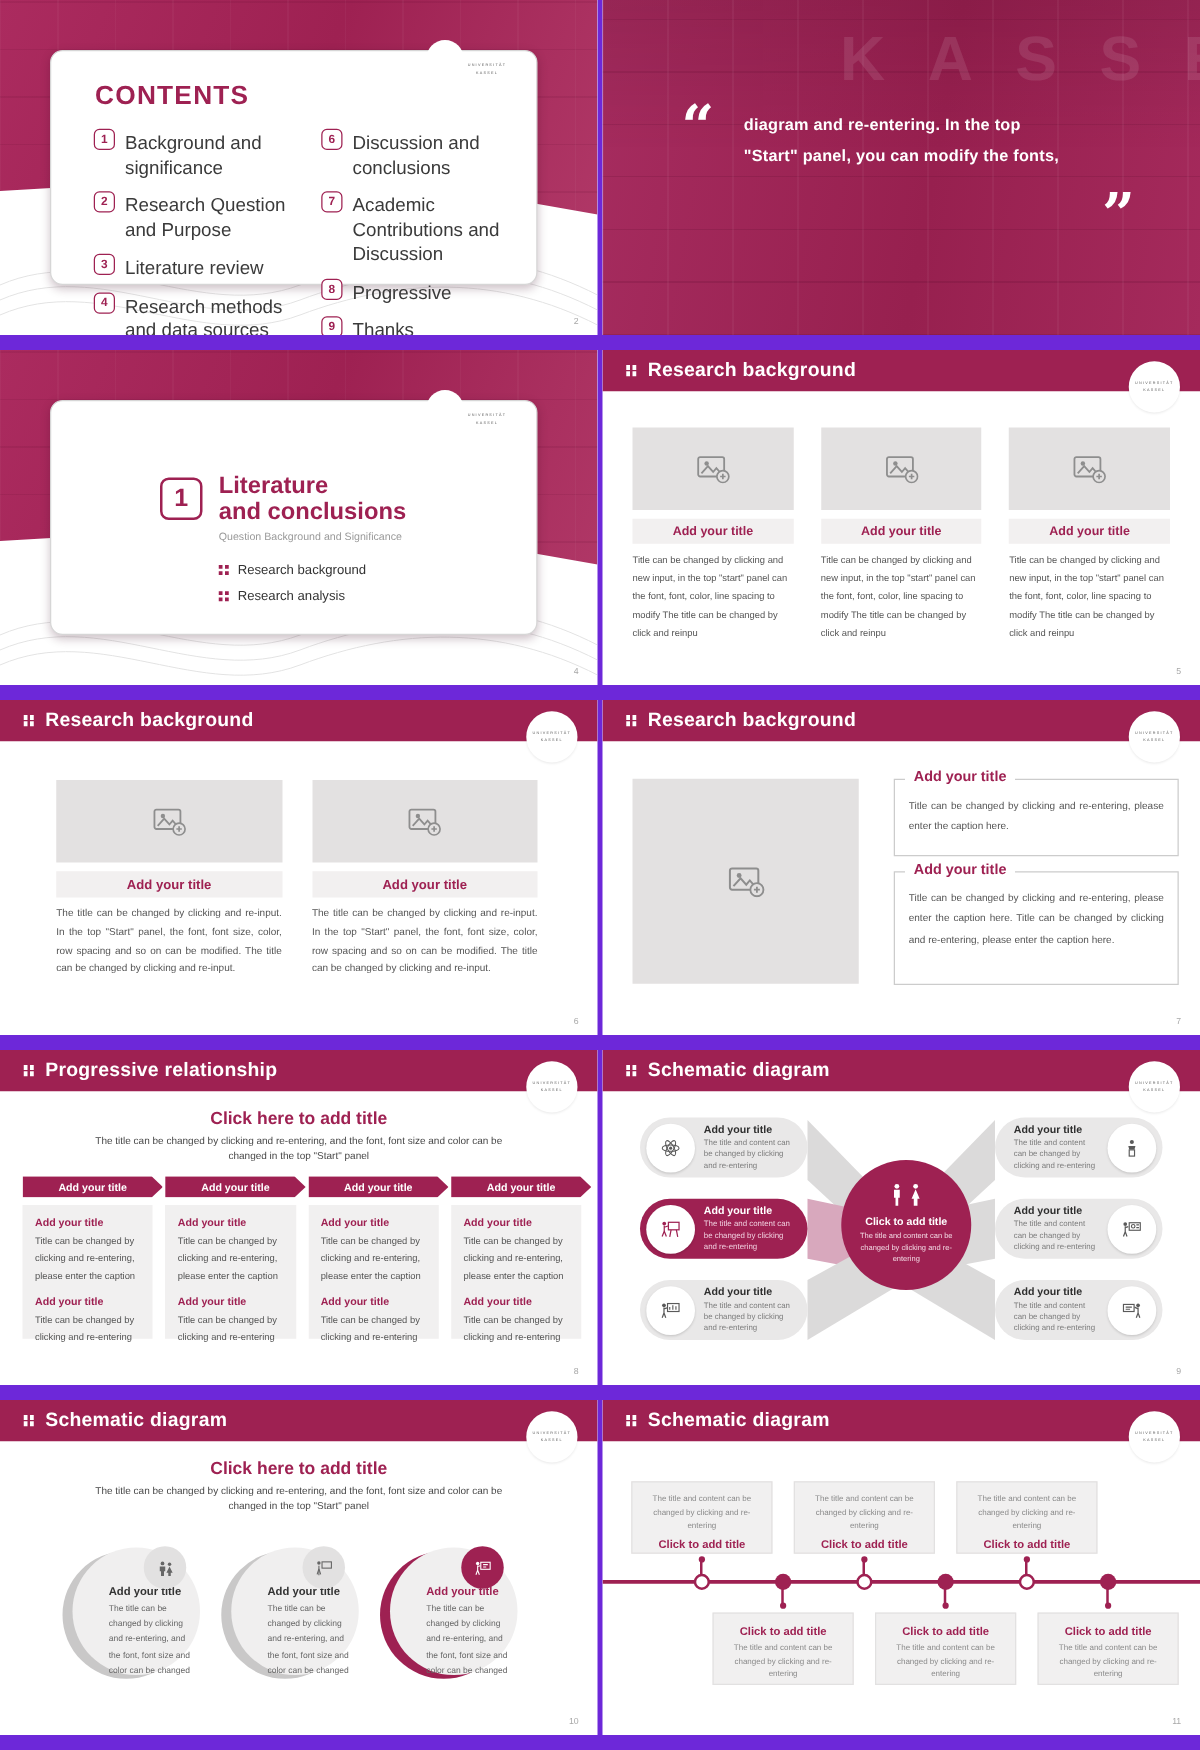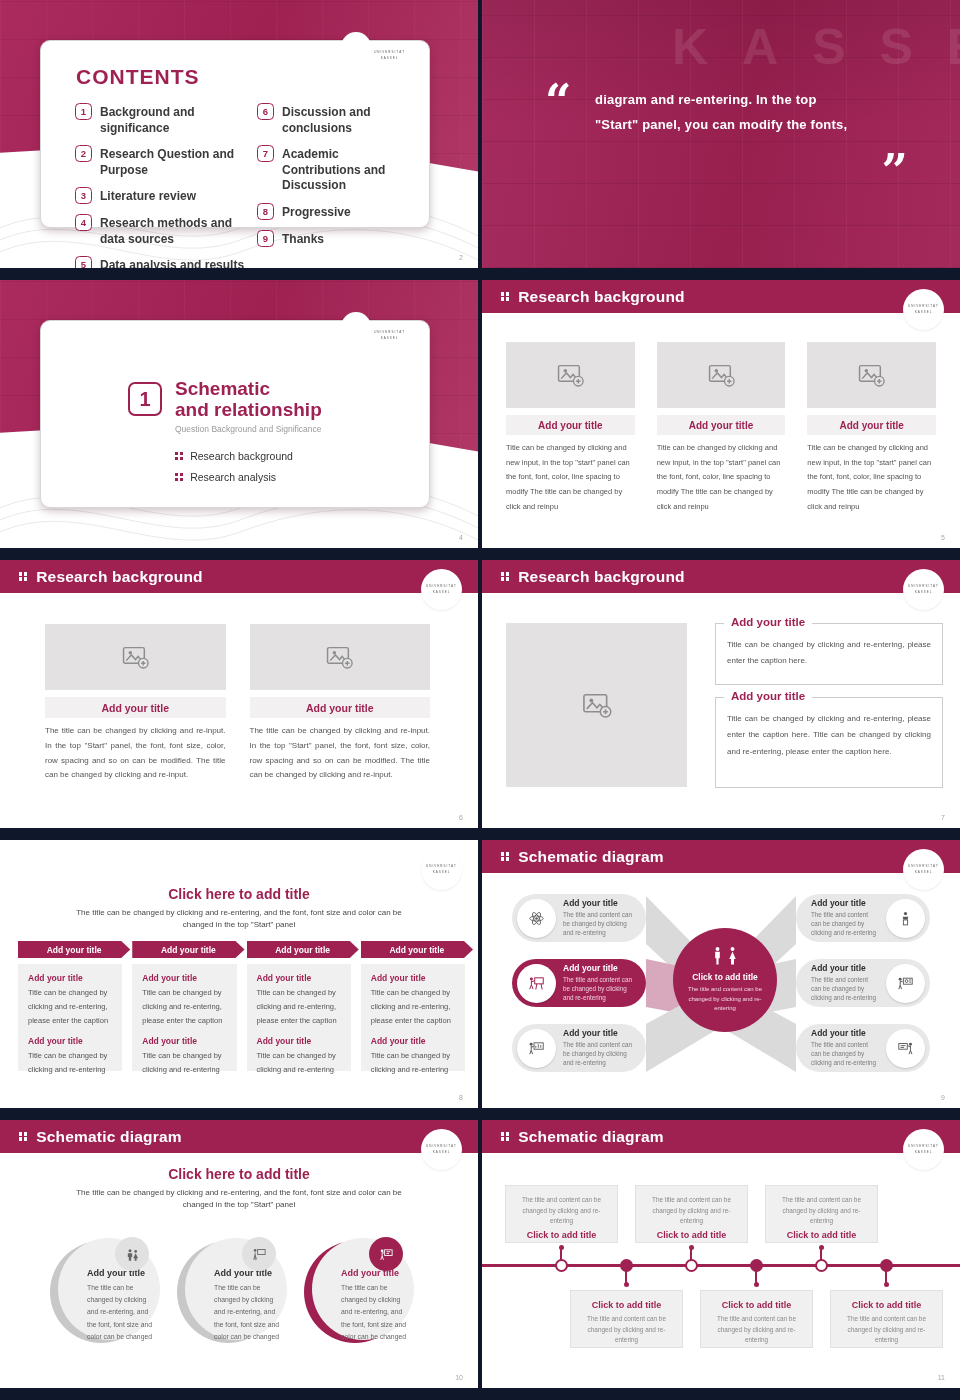--- a/index.html
+++ b/index.html
@@ -4,21 +4,21 @@
 <style>
   :root{
     --ac:#9e2152;
     --ac-dark:#8a1b46;
     --gray-box:#f1f0f0;
     --ph:#e3e1e1;
     --txt:#555;
   }
   *{box-sizing:border-box;margin:0;padding:0}
   body{margin:0;background:#e9e9e9;font-family:"Liberation Sans",sans-serif;-webkit-font-smoothing:antialiased}
-  .board{width:960px;height:1400px;display:grid;grid-template-columns:478px 478px;grid-auto-rows:268px;column-gap:4px;row-gap:12px;background:#0f172a;padding-bottom:4px}
+  .board{width:960px;height:1400px;display:grid;grid-template-columns:478px 478px;grid-auto-rows:268px;column-gap:4px;row-gap:12px;background:#6d28d9;padding-bottom:4px}
   .slide{position:relative;background:#fff;overflow:hidden}
 
   
   .hbar{position:absolute;top:0;left:0;right:0;height:33px;background:var(--ac);display:flex;align-items:center;gap:9px;padding-left:19px;color:#fff;z-index:3}
   .htitle{font-size:15.5px;font-weight:bold;letter-spacing:.2px}
   .dots{display:grid;grid-template-columns:3.2px 3.2px;gap:1.8px}
   .dots i{width:3.2px;height:3.2px;background:#fff;display:block}
   .dots.mar i{background:var(--ac)}
   .logo-circ{position:absolute;top:9px;right:16px;width:41px;height:41px;border-radius:50%;background:#fff;z-index:4;display:flex;flex-direction:column;align-items:center;justify-content:center;color:#5a5a5a;font-size:3px;letter-spacing:1px;line-height:1.9;box-shadow:0 1px 2px rgba(0,0,0,.08)}
   .pagenum{position:absolute;right:15px;bottom:7px;font-size:7px;color:#a8a8a8;z-index:5}
@@ -33,21 +33,21 @@
   .bump{position:absolute;top:-9px;right:58px;width:30px;height:30px;border-radius:50%;background:#fff}
   .logo-card{position:absolute;top:9px;right:24px;display:flex;flex-direction:column;align-items:center;color:#5a5a5a;font-size:3px;letter-spacing:1px;line-height:1.9}
 
   
   .c-title{position:absolute;left:35px;top:24px;font-size:21px;font-weight:bold;color:var(--ac);letter-spacing:1px}
   .ccol{position:absolute;display:flex;flex-direction:column;gap:9px}
   .ccol1{left:34px;top:62px;width:178px}
   .ccol2{left:216px;top:62px;width:158px}
   .citem{display:flex;gap:8px;align-items:flex-start}
   .numbox{width:17px;height:17px;border:1.6px solid var(--ac);border-radius:4.5px;color:var(--ac);font-weight:bold;font-size:9.5px;display:flex;align-items:center;justify-content:center;flex:none;background:#fff}
-  .ilabel{font-size:12px;font-weight:bold;color:#3a3a3a;line-height:1.3;padding-top:2px}
+  .ilabel{font-size:15px;font-weight:normal;color:#3a3a3a;line-height:1.3;padding-top:2px}
 
   
   .sec{position:absolute;left:87px;top:58px}
   .sec-top{display:flex;gap:13px}
   .secnum{width:34px;height:34px;border:2px solid var(--ac);border-radius:7px;color:var(--ac);font-size:20px;font-weight:bold;display:flex;align-items:center;justify-content:center;margin-top:3px}
   .sect h2{font-size:19px;line-height:1.08;color:var(--ac);font-weight:bold}
   .sect .ssub{font-size:8.5px;color:#9a9a9a;margin-top:4px}
   .sec-bullets{margin-left:47px;margin-top:16px;display:flex;flex-direction:column;gap:9px}
   .sbullet{display:flex;align-items:center;gap:7px;font-size:10.5px;color:#333}
 
@@ -226,21 +226,21 @@
     <div class="card">
       <div class="bump"></div>
       <div class="logo-card">
         <span>UNIVERSITÄT</span>
         <span>KASSEL</span>
       </div>
       <div class="sec">
         <div class="sec-top">
           <div class="secnum">1</div>
           <div class="sect">
-            <h2><span>Schematic</span><br><span>and relationship</span></h2>
+            <h2><span>Literature</span><br><span>and conclusions</span></h2>
             <div class="ssub">Question Background and Significance</div>
           </div>
         </div>
         <div class="sec-bullets">
           <div class="sbullet">
               <span class="dots mar">
                 <i></i>
                 <i></i>
                 <i></i>
                 <i></i>
@@ -393,20 +393,29 @@
       <p>Title can be changed by clicking and re-entering, please enter the caption here.</p>
     </div>
     <div class="tbox" style="top:137px;height:91px">
       <h4>Add your title</h4>
       <p>Title can be changed by clicking and re-entering, please enter the caption here. Title can be changed by clicking and re-entering, please enter the caption here.</p>
     </div>
     <div class="pagenum">7</div>
   </div>
 
   <div class="slide">
+    <div class="hbar">
+      <span class="dots">
+          <i></i>
+          <i></i>
+          <i></i>
+          <i></i>
+        </span>
+      <span class="htitle">Progressive relationship</span>
+    </div>
     <div class="logo-circ">
       <span>UNIVERSITÄT</span>
       <span>KASSEL</span>
     </div>
     <div class="ptitle">Click here to add title</div>
     <div class="psub">The title can be changed by clicking and re-entering, and the font, font size and color can be changed in the top "Start" panel</div>
     <div class="pgrid">
       <div>
         <div class="parrow">Add your title</div>
         <div class="pbox">

